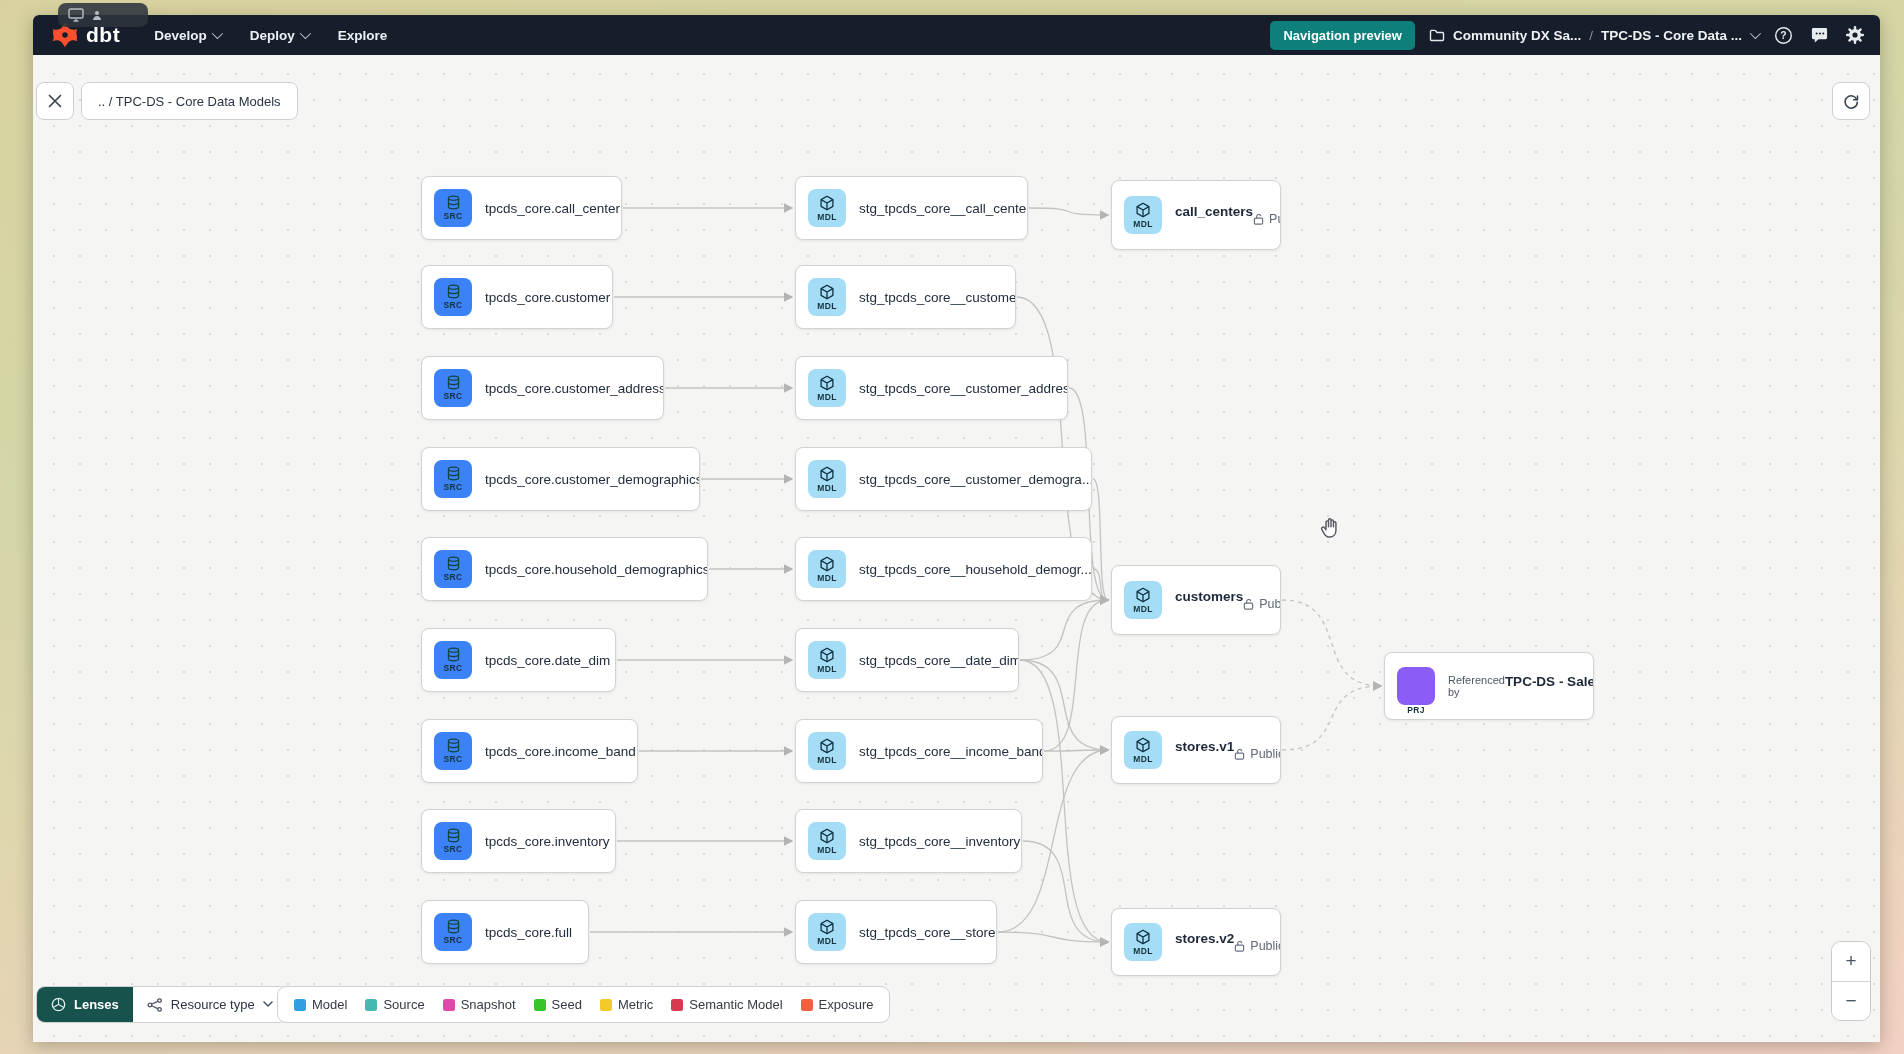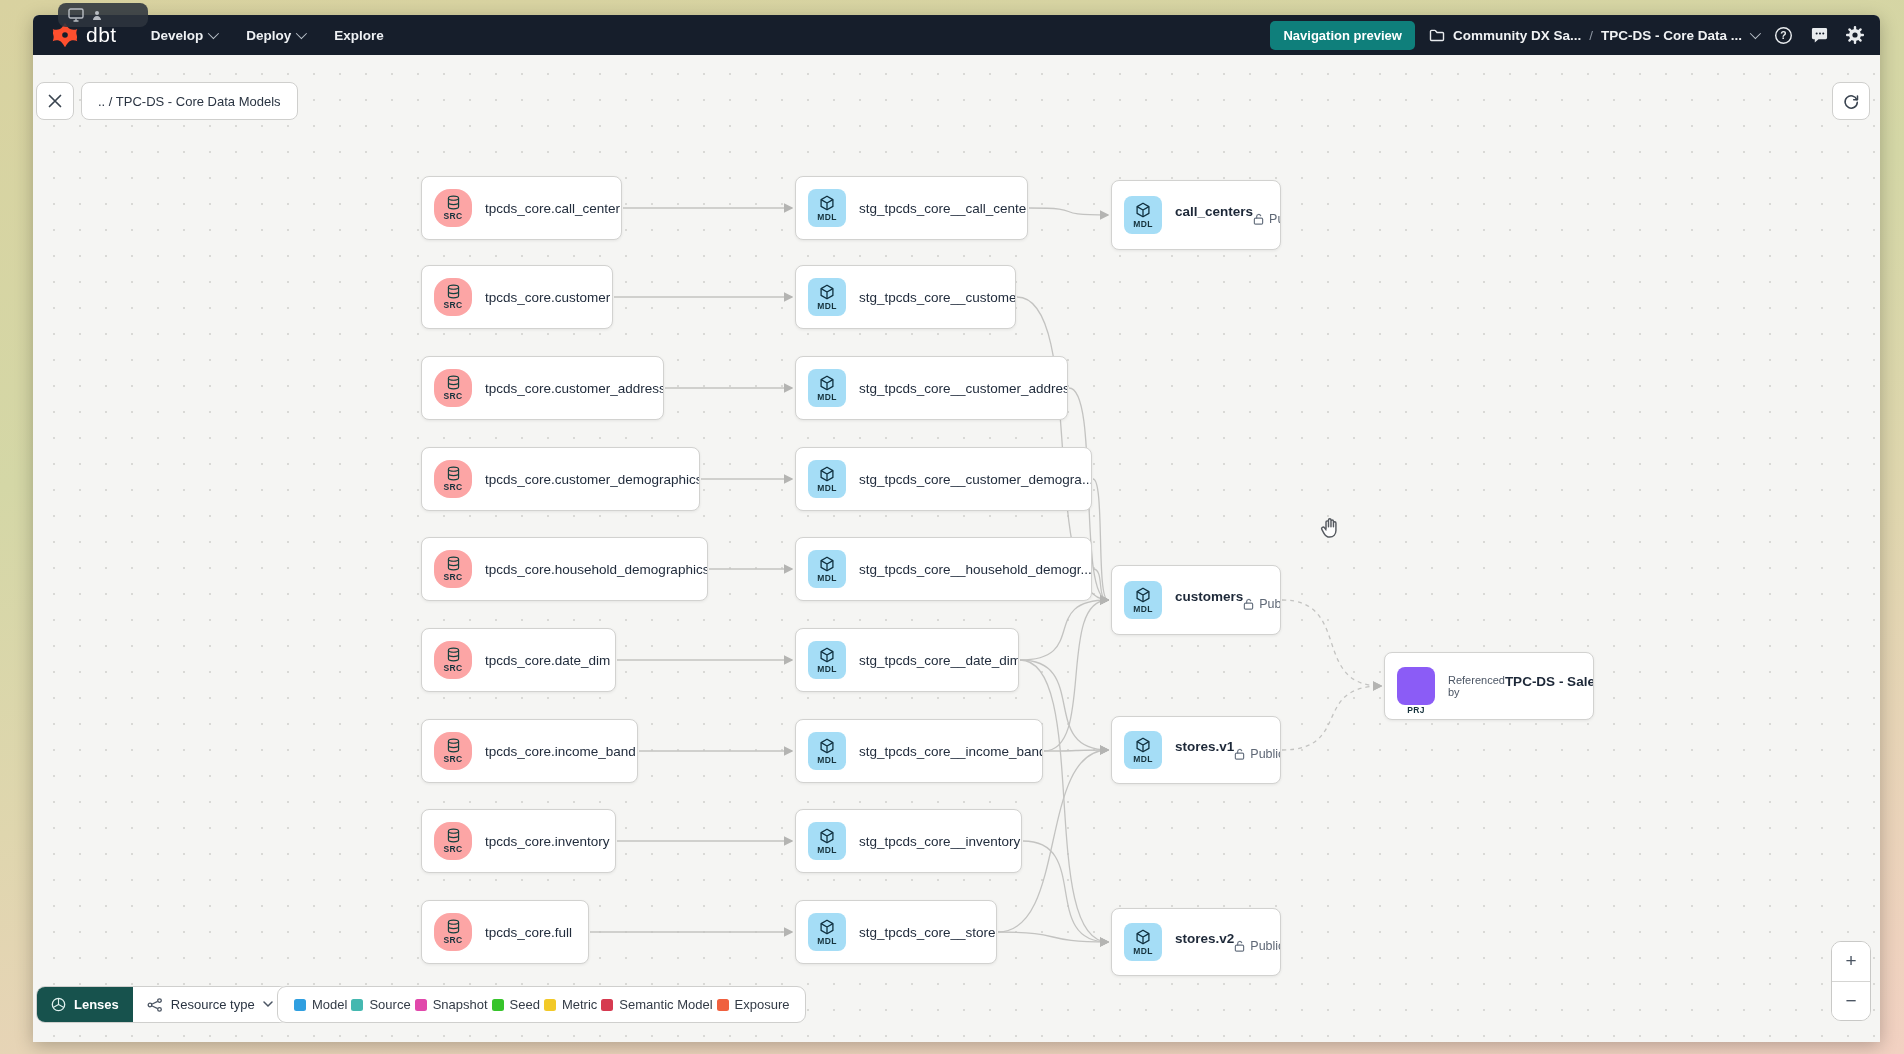--- a/index.html
+++ b/index.html
@@ -24,21 +24,21 @@
     box-shadow:0 4px 18px rgba(0,0,0,.25);
     background:#f5f5f3;
   }
 
   
   .navbar {
     height:40px; background:#161e2b; display:flex; align-items:center;
     padding:0 14px 0 18px; color:#fff; position:relative; z-index:10;
   }
   .logo { display:flex; align-items:center; gap:7px; margin-right:34px; }
-  .logo-text { font-size:21px; font-weight:400; color:#fff; letter-spacing:.5px; }
+  .logo-text { font-size:21px; font-weight:700; color:#fff; letter-spacing:.5px; }
   .nav-menu { display:flex; align-items:center; gap:30px; }
   .nav-item { display:flex; align-items:center; gap:5px; font-size:13.5px; font-weight:700; color:#eef1f4; cursor:pointer; }
   .chev { width:8px; height:8px; border-right:1.6px solid #b9c0c9; border-bottom:1.6px solid #b9c0c9; transform:rotate(45deg) translateY(-2px); display:inline-block; }
   .nav-right { margin-left:auto; display:flex; align-items:center; gap:14px; }
   .preview-btn {
     background:#0f7f7b; color:#fff; border:none; border-radius:5px;
     font-size:13px; font-weight:700; padding:7px 13px; cursor:pointer; font-family:inherit;
   }
   .crumb { display:flex; align-items:center; gap:8px; font-size:13.5px; font-weight:700; color:#f0f2f4; }
   .crumb .slash { color:#8d96a2; font-weight:400; }
@@ -58,21 +58,21 @@
   .gnode {
     position:absolute; background:#fff; border:1px solid #d2d2d0; border-radius:8px;
     display:flex; align-items:center; padding:0 12px 0 12px; gap:13px;
     box-shadow:0 1px 3px rgba(0,0,0,.07); pointer-events:auto; cursor:pointer; overflow:hidden;
   }
   .tile {
     flex:0 0 38px; width:38px; height:38px; border-radius:8px;
     display:flex; flex-direction:column; align-items:center; justify-content:center; gap:1px;
   }
   .tile .tlabel { font-size:8.5px; font-weight:700; color:#15323c; letter-spacing:.3px; }
-  .tile-src { background:#fca5a5;border-radius:16px; }
+  .tile-src { background:#3b82f6; }
   .tile-mdl { background:#a5ddf6; }
   .tile-prj { background:#8b5cf6;gap:48px; }
   .nlabel { font-size:13.5px; color:#222d3d; font-weight:500; white-space:nowrap; }
   .ntitle { font-size:13.5px; color:#1d2838; font-weight:700; white-space:nowrap; }
   .nsub { display:flex; align-items:center; gap:5px; font-size:12.5px; color:#5e6775; margin-top:8px; }
   .nsup { font-size:11px; color:#4c5665; margin-bottom:0; }
   .ncol { display:flex; flex-direction:row; justify-content:center; }
 
   
   .tool-btn {
@@ -105,21 +105,21 @@
     background:#17524d; color:#fff; display:flex; align-items:center; gap:8px;
     padding:0 14px; font-size:13px; font-weight:700; cursor:pointer;
   }
   .rtype-btn {
     background:#fff; color:#2a3442; display:flex; align-items:center; gap:8px;
     padding:0 14px; font-size:13px; font-weight:500; cursor:pointer;
   }
   .legend {
     position:absolute; left:244px; top:931px; height:37px; z-index:5;
     background:#fff; border:1px solid #cfcfcd; border-radius:9px;
-    display:flex; align-items:center; gap:4px; padding:0 16px;
+    display:flex; align-items:center; gap:18px; padding:0 16px;
   }
   .legend-item { display:flex; align-items:center; gap:6px; font-size:13px; color:#333b46; }
   .swatch { width:12px; height:12px; border-radius:2.5px; display:inline-block; }
 
   .zoom-ctl {
     position:absolute; left:1798px; top:886px; width:40px; height:80px; z-index:5;
     background:#fff; border:1px solid #c9c9c7; border-radius:10px;
     display:flex; flex-direction:column; overflow:hidden;
   }
   .zoom-ctl button {

